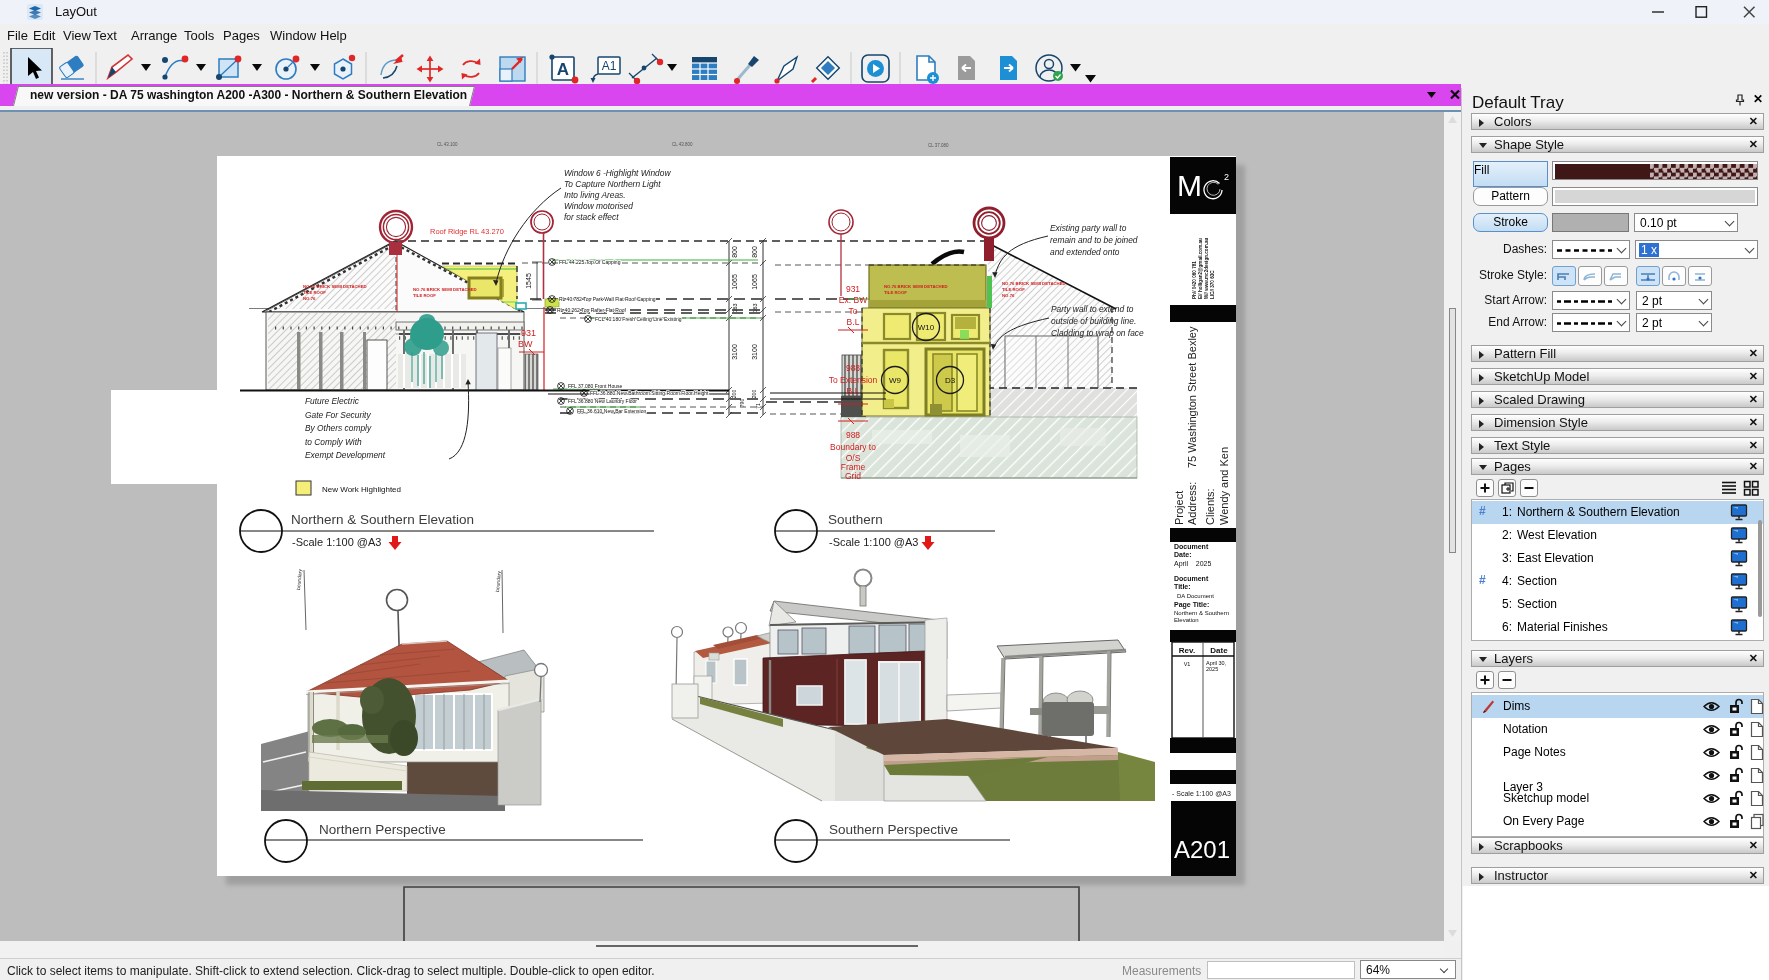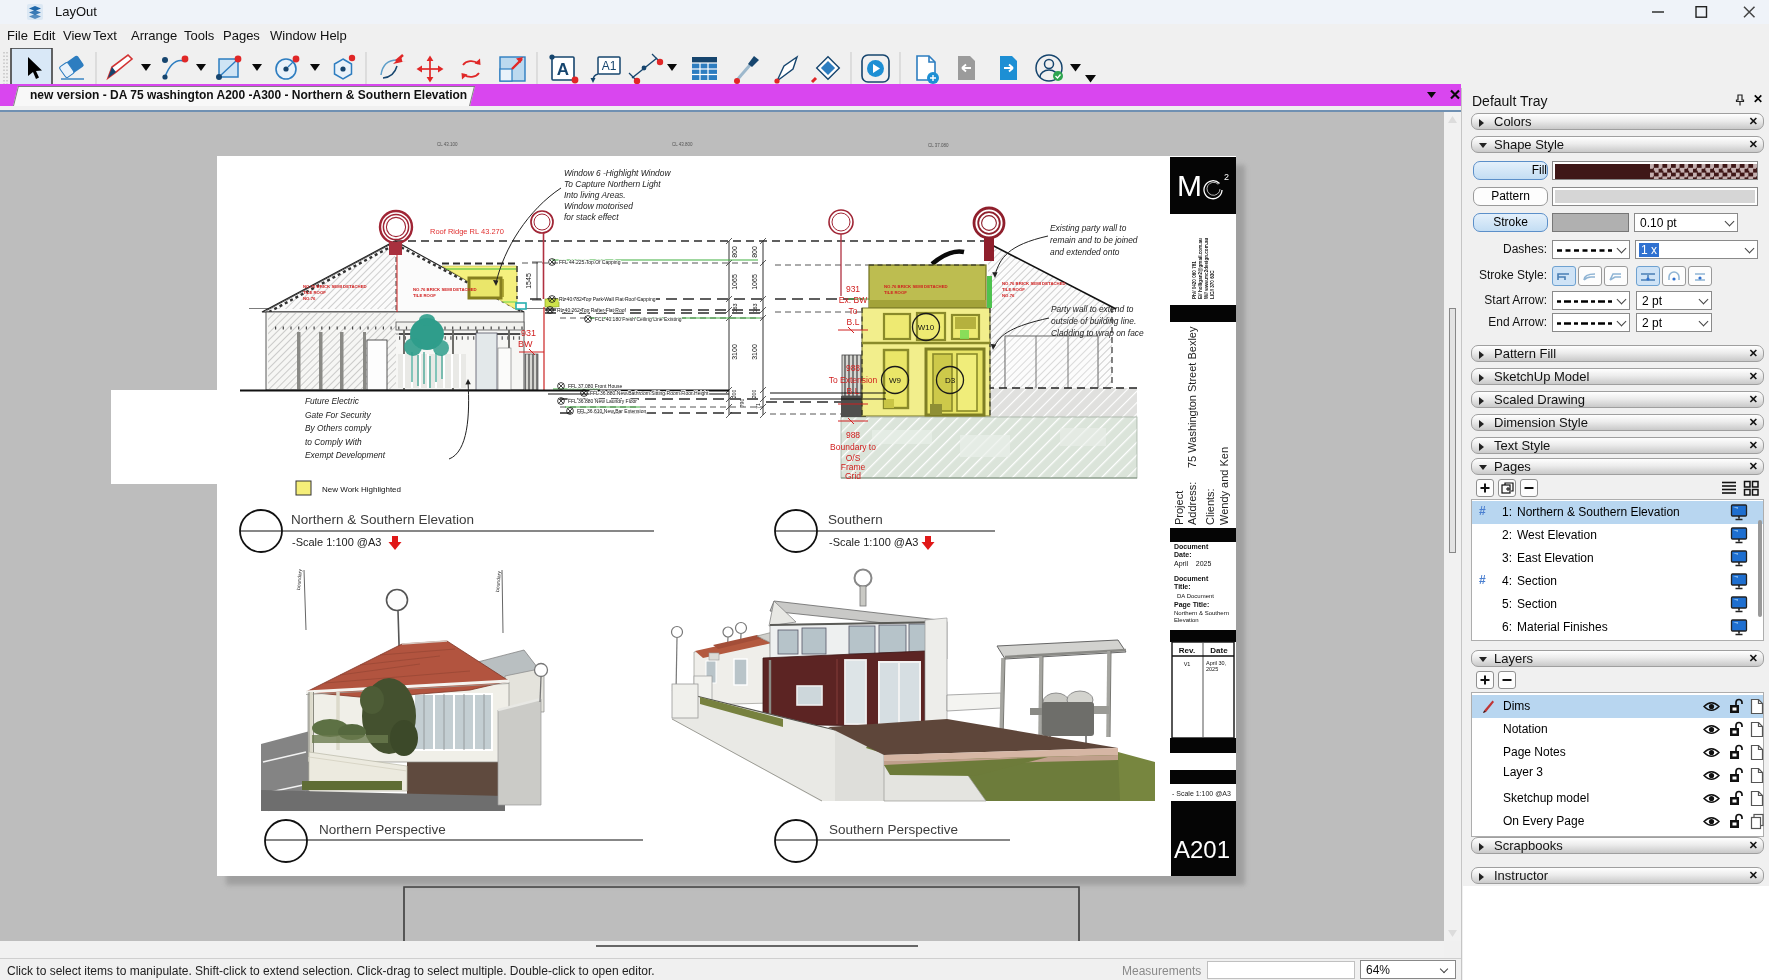--- a/index.html
+++ b/index.html
@@ -17,27 +17,27 @@
 #vthumb{position:absolute;left:5px;top:196px;width:7px;height:245px;background:#e3e3e3;border:1px solid #888}
 #hstrip{position:absolute;left:0;top:941px;width:1444px;height:17px;background:#f1f1f1}
 #hthumb{position:absolute;left:596px;top:4px;width:322px;height:2px;background:#666}
 #statusbar{position:absolute;left:0;top:958px;width:1769px;height:34px;background:#f0f0f0;border-top:1px solid #cfcfcf;font-size:12px;color:#222}
 #statustxt{position:absolute;left:7px;top:5px}
 #measlbl{position:absolute;left:1122px;top:5px;color:#8a8a8a}
 #measbox{position:absolute;left:1207px;top:2px;width:148px;height:18px;background:#fff;border:1px solid #c0c0c0}
 #zoombox{position:absolute;left:1360px;top:1px;width:96px;height:19px;background:#fff;border:1px solid #888;font-size:12px;color:#111}
 #zoombox span{position:absolute;left:5px;top:2px}
 #tray{position:absolute;left:1461px;top:88px;width:308px;height:892px;background:#f0f0f0;border-left:1px solid #c5c5c5}
-.hdr{position:absolute;left:9px;width:293px;height:17px;background:linear-gradient(#ffffff,#ececec 45%,#c9c9c9);border:1px solid #9f9f9f;border-radius:7px;font-size:13px;font-weight:400;color:#111}
+.hdr{position:absolute;left:9px;width:293px;height:17px;background:linear-gradient(#ffffff,#ececec 45%,#c9c9c9);border:1px solid #9f9f9f;border-radius:0;font-size:13px;font-weight:400;color:#111}
 .hdr .arr{position:absolute;left:7px;top:5px;width:0;height:0}
 .arr.right{border-left:5px solid #222;border-top:4px solid transparent;border-bottom:4px solid transparent}
 .arr.down{border-top:5px solid #222;border-left:4px solid transparent;border-right:4px solid transparent;top:6px}
 .hdr .t{position:absolute;left:22px;top:0px}
 .hdr .x{position:absolute;right:5px;top:1px;font-weight:700;font-size:11px;color:#111}
-.trayttl{position:absolute;left:10px;top:5px;font-size:14px;color:#111}
+.trayttl{position:absolute;left:10px;top:5px;font-size:17px;color:#111}
 .lst{position:absolute;left:9px;width:293px;background:#fff;border:1px solid #adadad}
 .row{position:absolute;left:0;width:291px;height:23px;font-size:12px;color:#000}
 .rowsel{background:#b8d6f0}
 .btn17{position:absolute;width:18px;height:18px;background:#fdfdfd;border:1px solid #909090;border-radius:3px}
 .combo{position:absolute;background:#fff;border:1px solid #8a8a8a}
 .combo .chev{position:absolute;right:4px;top:50%;margin-top:-2px;width:7px;height:7px;border-right:1.6px solid #444;border-bottom:1.6px solid #444;transform:translateY(-3px) rotate(45deg)}
 .lbl{position:absolute;font-size:12px;color:#111;text-align:right}
 </style></head><body>
 
 <div id="titlebar">
@@ -894,21 +894,21 @@
       <span class="arr right"></span>
       <span class="t">Colors</span>
       <span class="x">✕</span>
     </div>
  <div class="hdr" style="top:48px">
       <span class="arr down"></span>
       <span class="t">Shape Style</span>
       <span class="x">✕</span>
     </div>
 
- <div class="abs" style="left:11px;top:73px;width:75px;height:19px;background:linear-gradient(#e4f0fb,#c3ddf3);border:1px solid #5b8fc9;border-radius:7px;font-size:12px;text-align:right;line-height:17px">Fill</div>
+ <div class="abs" style="left:11px;top:73px;width:75px;height:26px;background:linear-gradient(#e4f0fb,#c3ddf3);border:1px solid #5b8fc9;border-radius:0;font-size:12px;text-align:left;line-height:17px">Fill</div>
  <div class="abs" style="left:90px;top:73px;width:206px;height:19px;border:1px solid #888;background:#fff;padding:2px">
    <div class="abs" style="left:2px;top:2px;width:95px;height:15px;background:#3f1717"></div>
    <div class="abs" style="left:97px;top:2px;width:107px;height:15px;background:repeating-conic-gradient(#3f1717 0% 25%, #c4b0b0 0% 50%);background-size:8.6px 8.6px"></div>
  </div>
  <div class="abs" style="left:11px;top:99px;width:75px;height:19px;background:#fdfdfd;border:1px solid #9a9a9a;border-radius:7px;font-size:12px;text-align:center;line-height:17px">Pattern</div>
  <div class="abs" style="left:90px;top:99px;width:206px;height:19px;border:1px solid #8a8a8a;background:#d6d6d6;box-shadow:inset 0 0 0 2px #fff"></div>
  <div class="abs" style="left:11px;top:125px;width:75px;height:19px;background:linear-gradient(#e4f0fb,#c3ddf3);border:1px solid #5b8fc9;border-radius:7px;font-size:12px;text-align:center;line-height:17px">Stroke</div>
  <div class="abs" style="left:90px;top:125px;width:77px;height:19px;border:1px solid #777;background:#b0b0b0"></div>
  <div class="combo" style="left:172px;top:125px;width:104px;height:19px">
       <span style="position:absolute;left:5px;top:2px;font-size:12px">0.10 pt</span>
@@ -1151,21 +1151,21 @@
           <rect x="2" y="7" width="9" height="8" fill="#111"></rect>
           <rect x="4.5" y="9.5" width="4" height="3" fill="#fff"></rect>
           <path d="M8 7 V4.5 a3 3 0 0 1 6 0 V6" fill="none" stroke="#111" stroke-width="1.7"></path>
         </svg>
     <svg class="abs" style="left:278px;top:3px" width="14" height="17" viewBox="0 0 14 17">
           <path d="M1.5 1.5 h7 l4 4 v10 h-11 z" fill="#fff" stroke="#555" stroke-width="1.2"></path>
           <path d="M8.5 1.5 v4 h4" fill="none" stroke="#555" stroke-width="1.2"></path>
         </svg>
       </div>
   <div class="row" style="top:71px">
-        <span style="position:absolute;left:31px;top:1px">Layer 3</span>
+        <span style="position:absolute;left:31px;top:16px">Layer 3</span>
     <svg class="abs" style="left:231px;top:5px" width="17" height="13" viewBox="0 0 17 13">
           <path d="M1 6.5 Q8.5 -1 16 6.5 Q8.5 14 1 6.5 Z" fill="none" stroke="#111" stroke-width="1.4"></path>
           <circle cx="8.5" cy="6.5" r="2.6" fill="#111"></circle>
         </svg>
     <svg class="abs" style="left:256px;top:3px" width="15" height="17" viewBox="0 0 15 17">
           <rect x="2" y="7" width="9" height="8" fill="#111"></rect>
           <rect x="4.5" y="9.5" width="4" height="3" fill="#fff"></rect>
           <path d="M8 7 V4.5 a3 3 0 0 1 6 0 V6" fill="none" stroke="#111" stroke-width="1.7"></path>
         </svg>
     <svg class="abs" style="left:278px;top:3px" width="14" height="17" viewBox="0 0 14 17">

